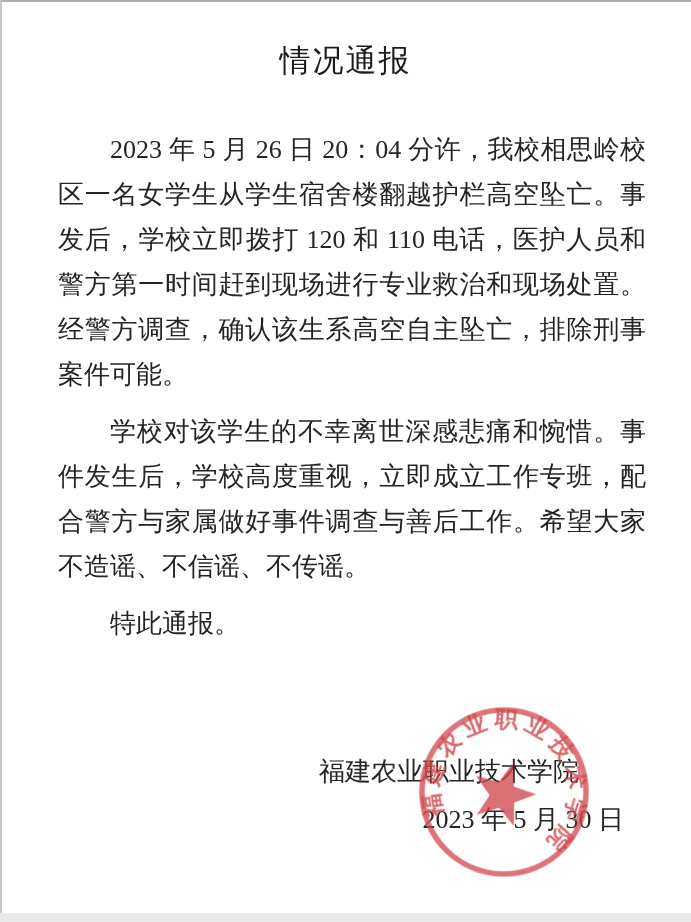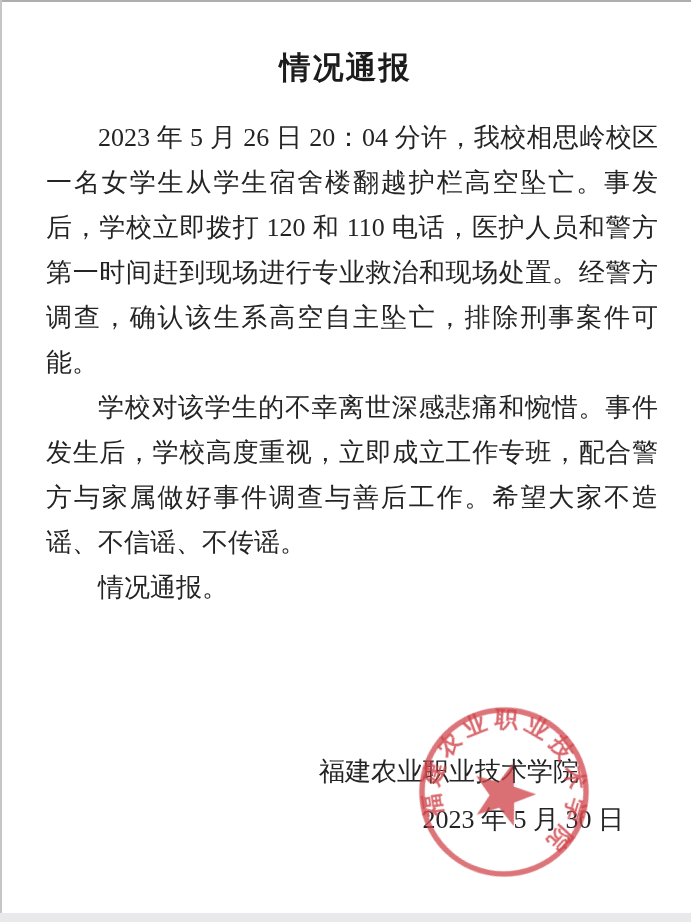--- a/index.html
+++ b/index.html
@@ -26,40 +26,40 @@
     position: absolute; top: 0; left: 0;
     width: 2px; height: 922px;
     background: #c6c6c6;
   }
   .edge-bottom {
     position: absolute; bottom: 0; left: 0;
     width: 691px; height: 9px;
     background: #e9e9eb;
   }
   .doc-title {
-    margin: 14px;
+    margin: 7px;
     padding-top: 33px;
     text-align: center;
     font-size: 31px;
-    font-weight: bold;
+    font-weight: normal;
     letter-spacing: 2px;
     color: #1c1c1c;
   }
   .doc-body {
     position: absolute;
     top: 115px;
     left: 46px;
     width: 612px;
     font-size: 26px;
     line-height: 45px;
     text-align: justify;
     color: #242424;
   }
   .doc-body p {
-    margin: 0;
+    margin: 12px;
     text-indent: 2em;
   }
   .signature-block {
     position: absolute;
     top: 748px;
     left: 0;
     width: 691px;
     font-size: 26px;
     line-height: 48px;
     color: #242424;
@@ -101,21 +101,21 @@
 </head>
 <body>
 
 <div class="page">
 
   <h1 class="doc-title">情况通报</h1>
 
   <div class="doc-body">
     <p>2023 年 5 月 26 日 20：04 分许，我校相思岭校区一名女学生从学生宿舍楼翻越护栏高空坠亡。事发后，学校立即拨打 120 和 110 电话，医护人员和警方第一时间赶到现场进行专业救治和现场处置。经警方调查，确认该生系高空自主坠亡，排除刑事案件可能。</p>
     <p>学校对该学生的不幸离世深感悲痛和惋惜。事件发生后，学校高度重视，立即成立工作专班，配合警方与家属做好事件调查与善后工作。希望大家不造谣、不信谣、不传谣。</p>
-    <p>情况通报。</p>
+    <p>特此通报。</p>
   </div>
 
   <div class="signature-block">
     <div class="sig-org">福建农业职业技术学院</div>
     <div class="sig-date">2023 年 5 月 30 日</div>
   </div>
 
   <svg class="seal" viewBox="-89 -89 178 178" aria-hidden="true">
     <circle class="ring" cx="0" cy="0" r="82" stroke="#d0474d"></circle>
     <polygon class="star" transform="translate(0,3)" points="0,-33 7.9,-10.9 31.4,-10.2 12.8,4.2 19.4,26.7 0,13.5 -19.4,26.7 -12.8,4.2 -31.4,-10.2 -7.9,-10.9" fill="#d0474d"></polygon>

